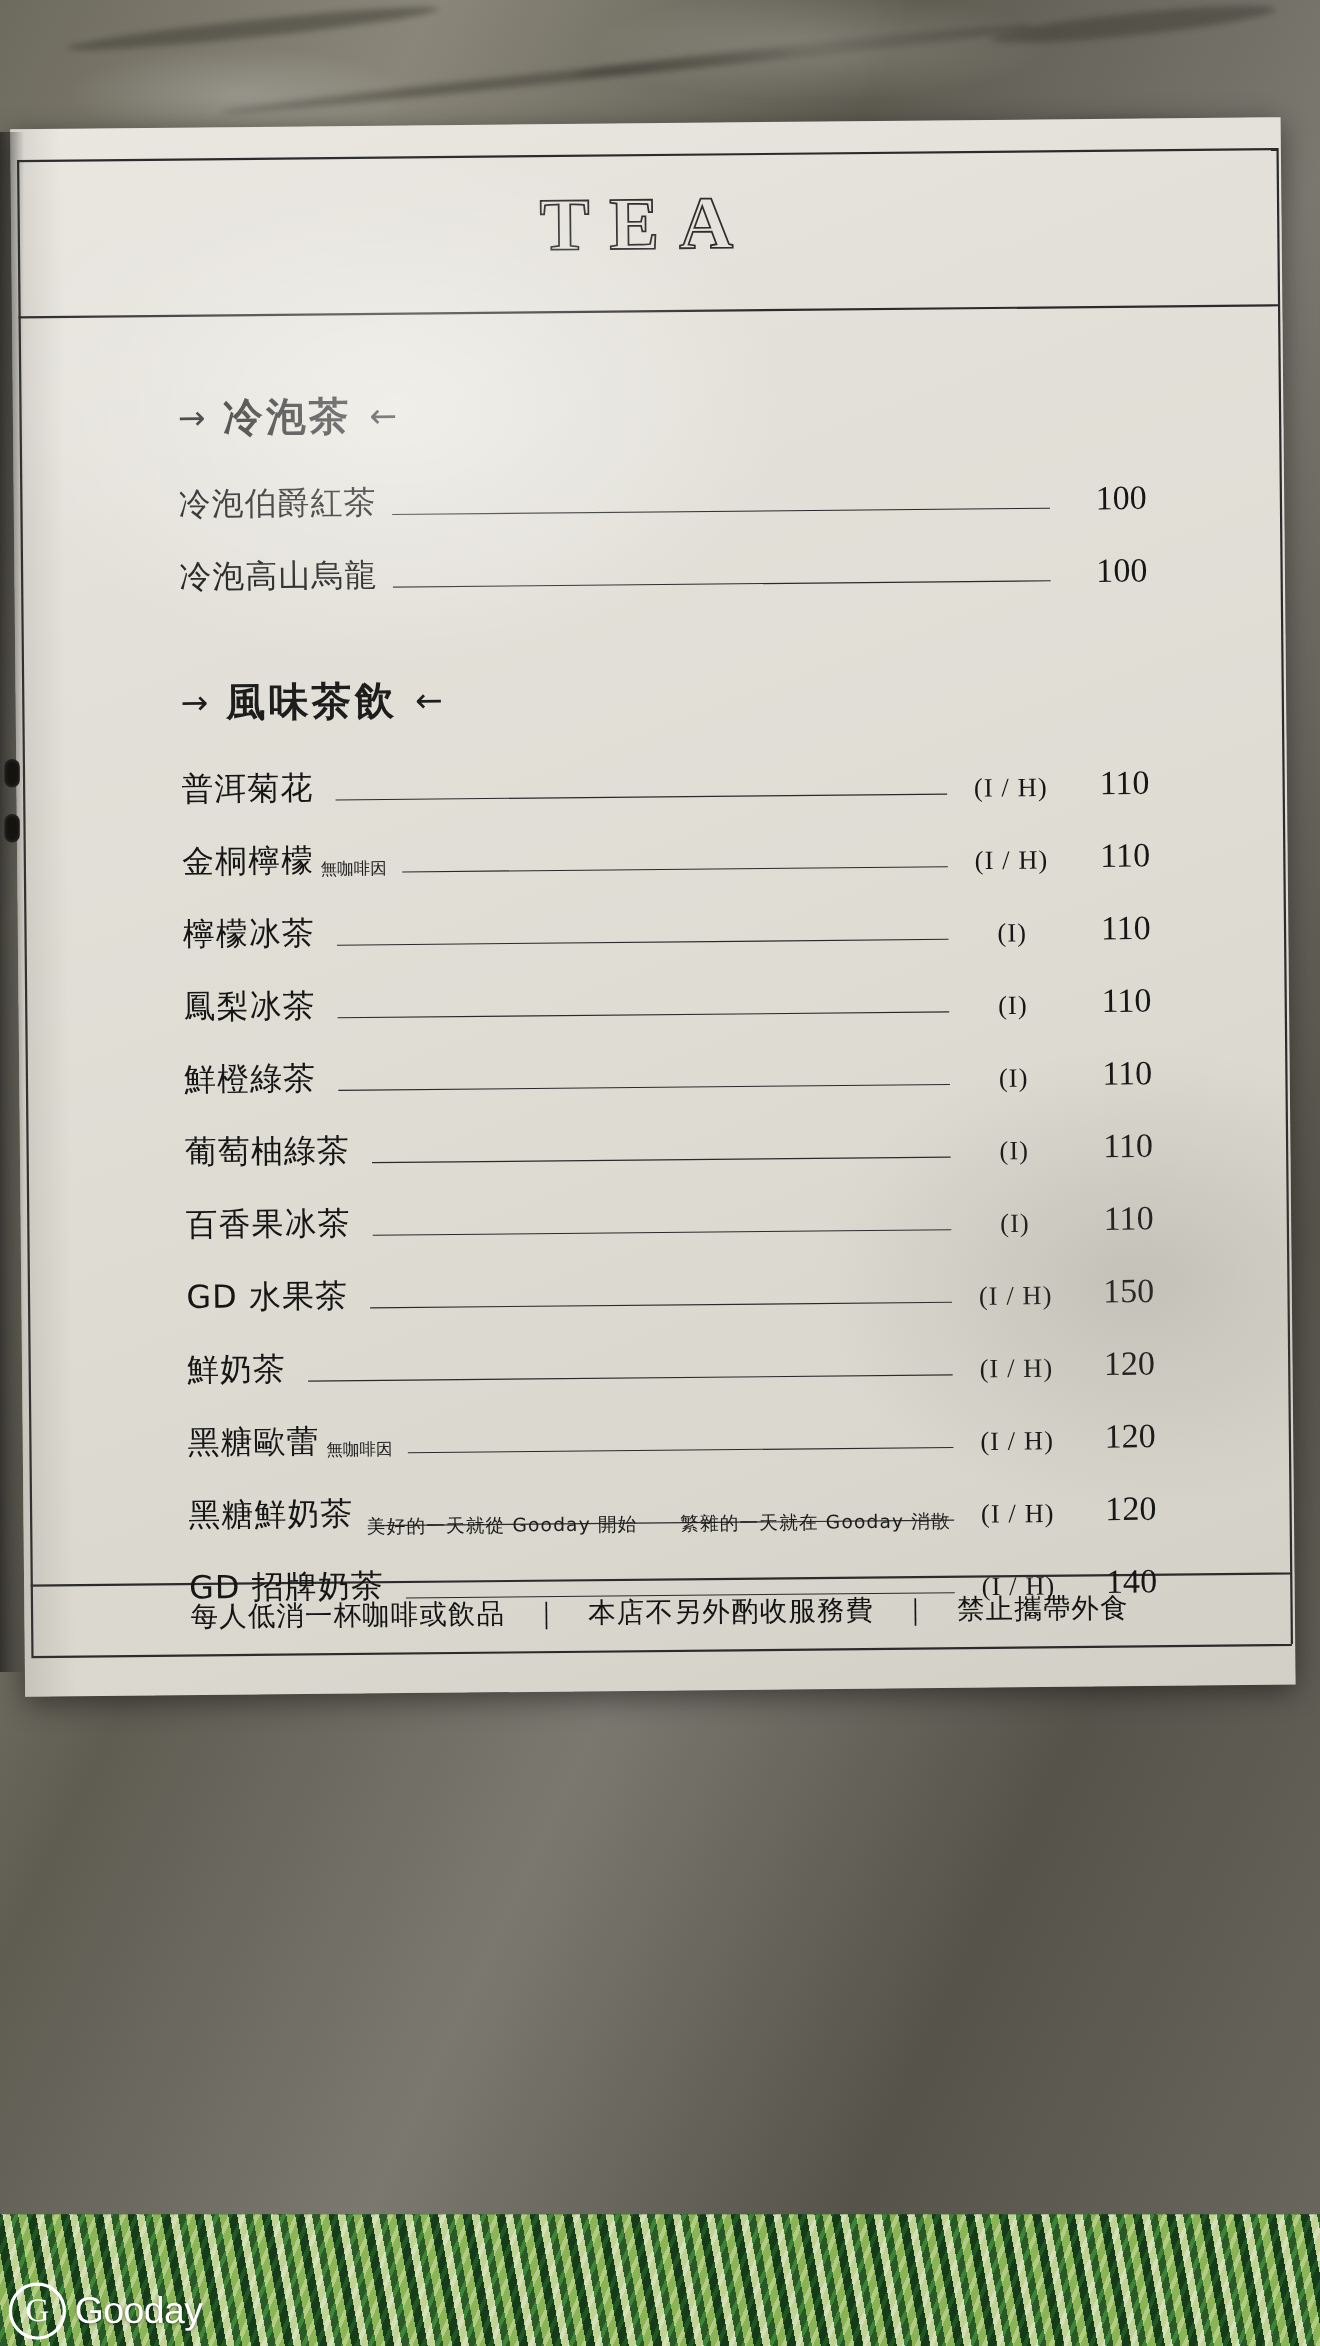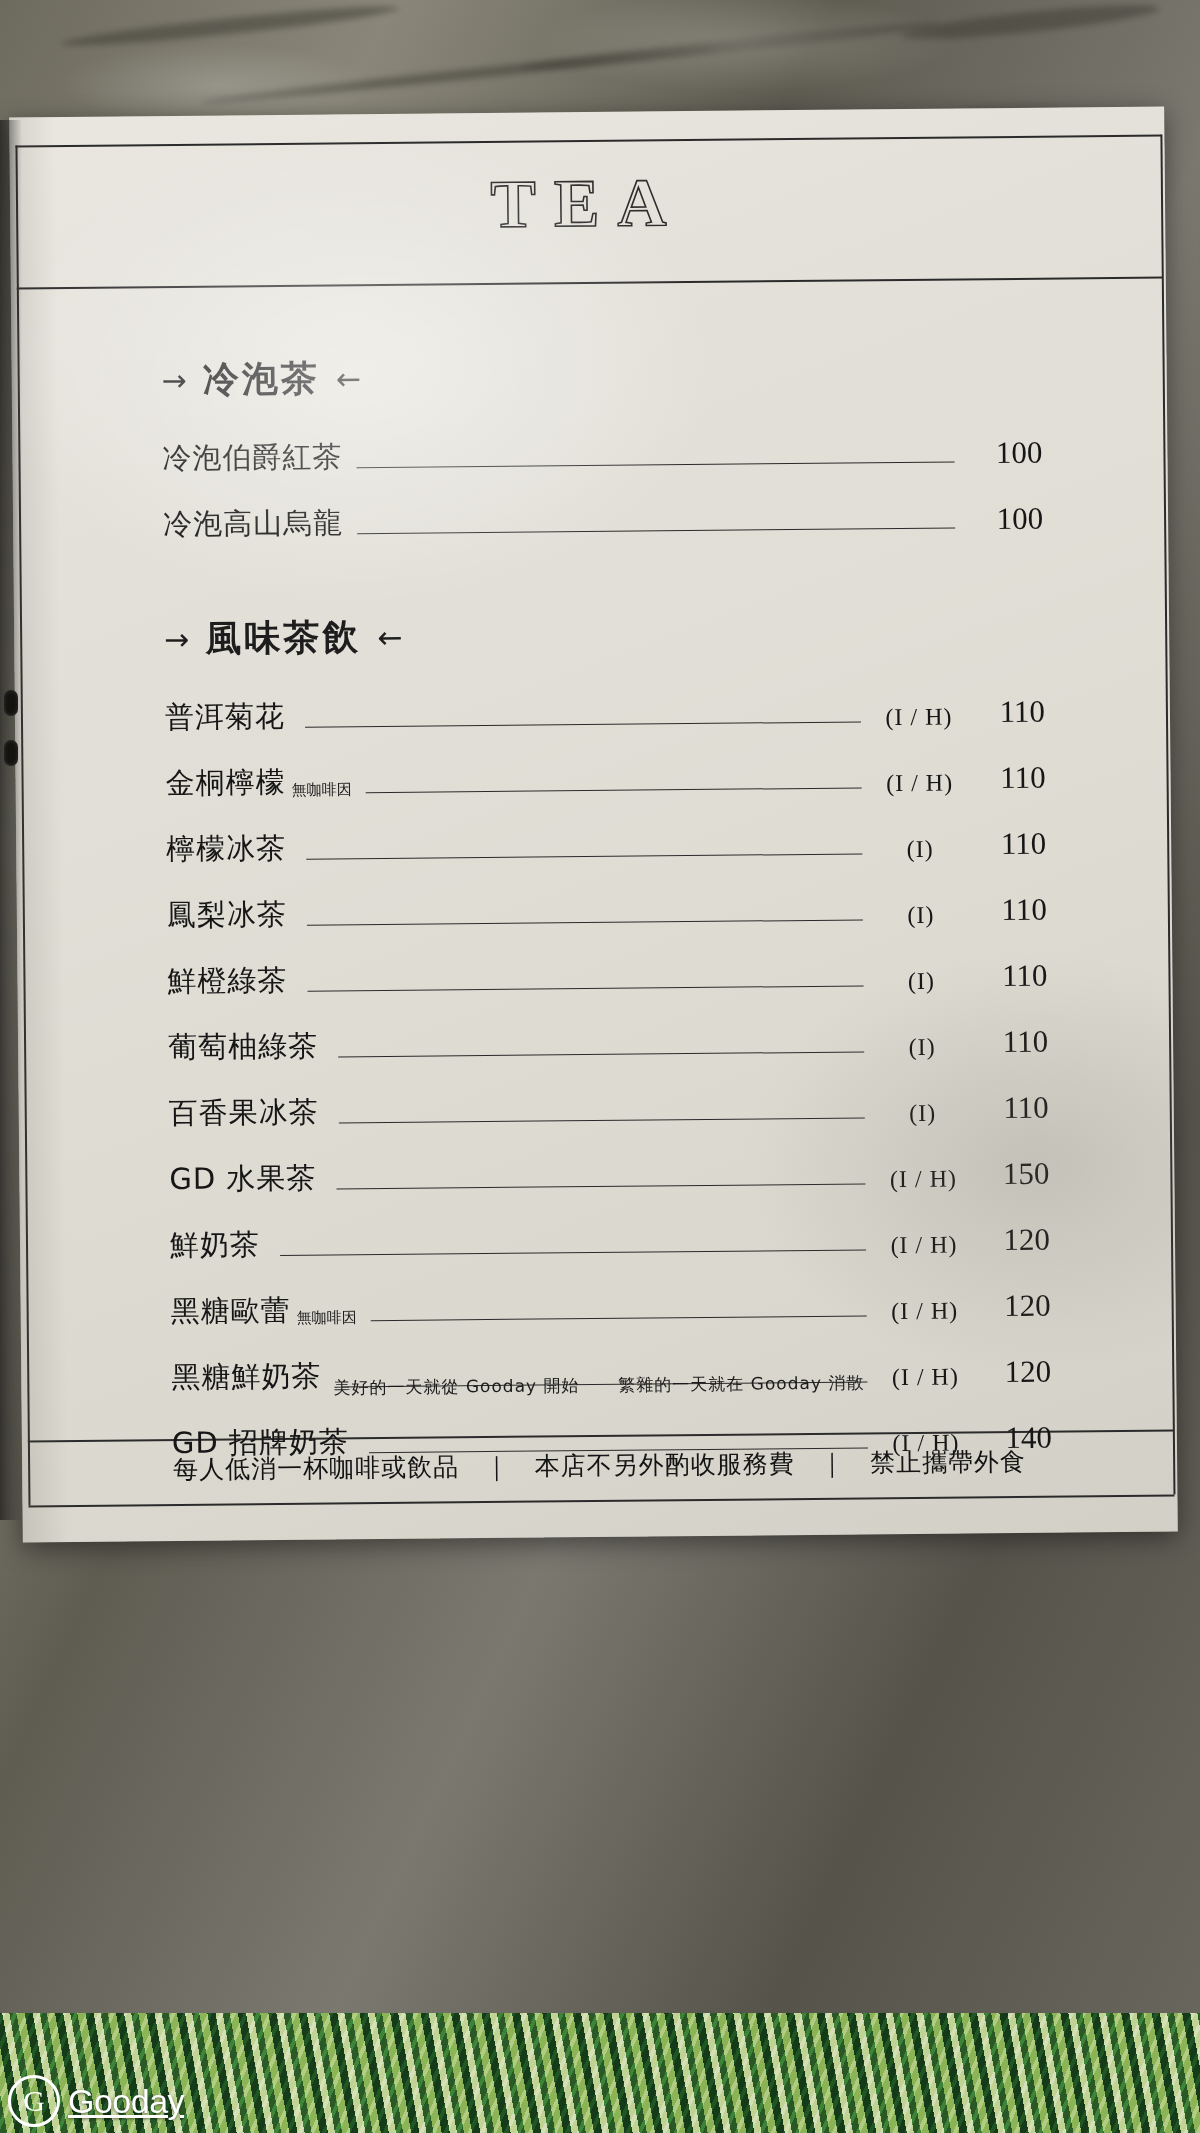--- a/index.html
+++ b/index.html
@@ -84,21 +84,20 @@
     font-family: "Liberation Serif", serif;
     font-size: 30px;
     line-height: 1;
     color: #ffffff;
   }
   .logo-text {
     font-family: "Liberation Sans", sans-serif;
     font-size: 34px;
     letter-spacing: -0.5px;
     text-shadow: 0 1px 3px rgba(0,0,0,0.5);
-    text-decoration: underline;
   }
 
   
   .menu-page {
     position: absolute;
     left: 16px;
     top: 112px;
     width: 1155px;
     height: 1425px;
     background:

